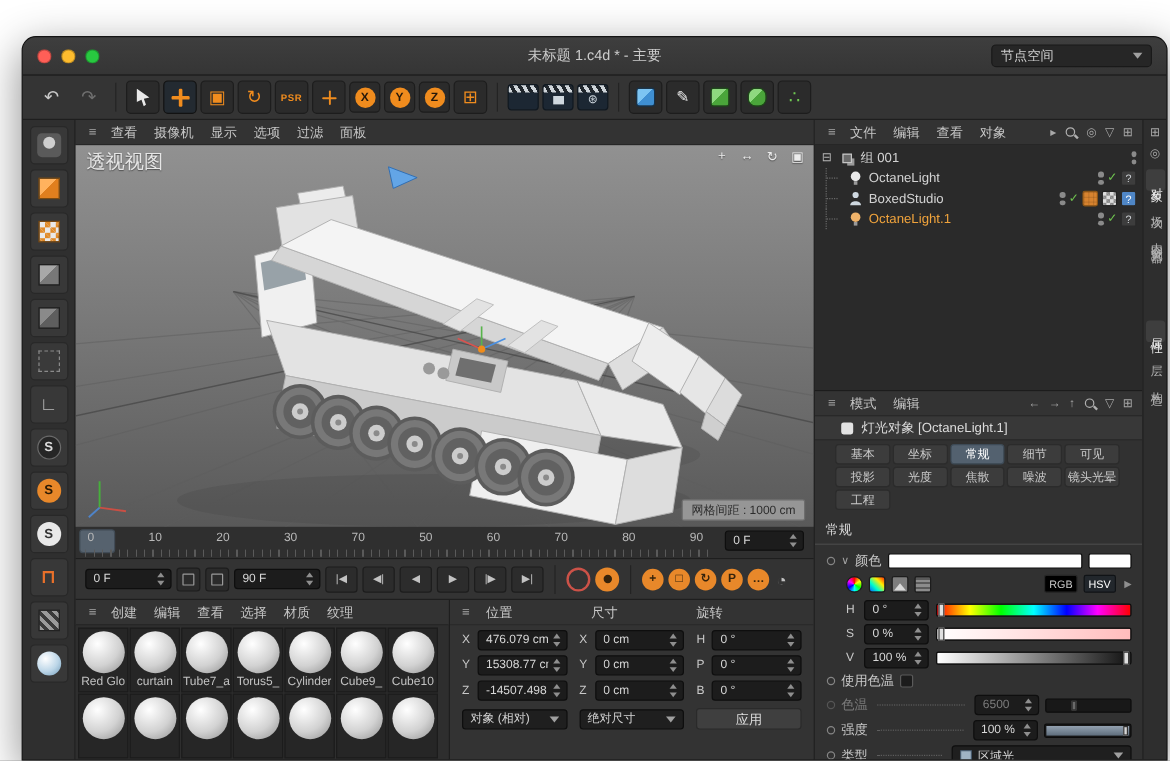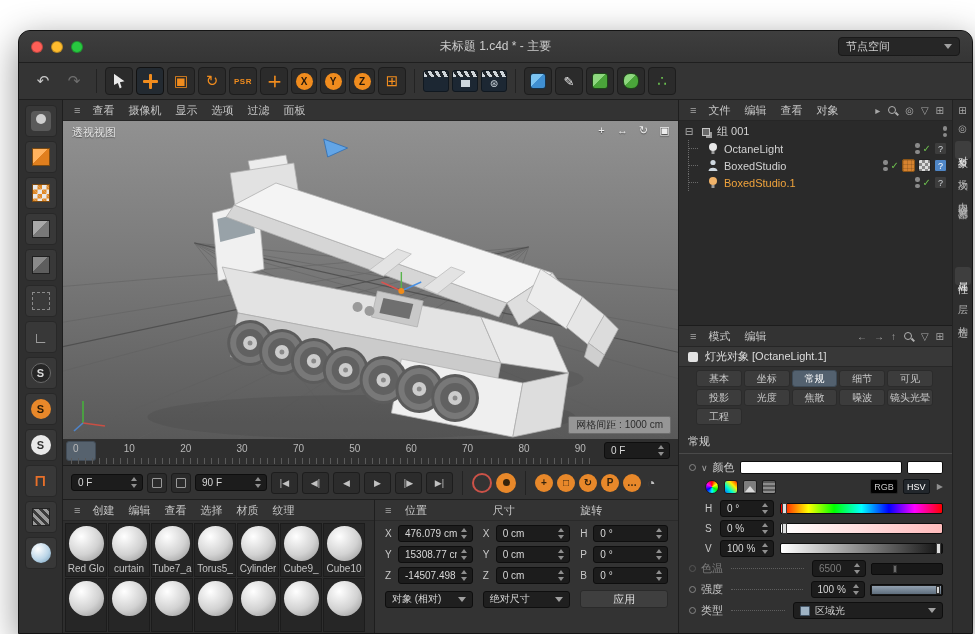--- a/index.html
+++ b/index.html
@@ -6,21 +6,21 @@
 html,body{width:975px;height:634px;overflow:hidden}
 body{background:#ffffff;font-family:"Liberation Sans","DejaVu Sans",sans-serif;position:relative}
 .win{position:absolute;left:18px;top:30px;width:955px;bottom:0;background:#2b2b2b;border:1px solid #141414;border-radius:12px 12px 0 0;overflow:hidden;display:flex;flex-direction:column;box-shadow:0 10px 36px rgba(0,0,0,.45)}
 
 .tbar{height:32px;min-height:32px;background:linear-gradient(#3e3e3e,#353535);border-bottom:1px solid #1f1f1f;display:flex;align-items:center;padding:0 12px;position:relative}
 .lights{display:flex;gap:8px;z-index:2}
 .light{width:12px;height:12px;border-radius:50%;border:1px solid rgba(0,0,0,.25)}
 .lr{background:#ff5f57}.ly{background:#febc2e}.lg{background:#28c840}
 .wtitle{position:absolute;left:50%;transform:translateX(-50%);color:#cccccc;font-size:12px;white-space:nowrap}
 .selects{margin-left:auto;display:flex;gap:18px;z-index:2}
-.sel{width:122px;height:19px;background:#262626;border:1px solid #191919;border-radius:4px;display:flex;align-items:center;justify-content:space-between;padding:0 7px;color:#cfcfcf;font-size:11px}
+.sel{width:134px;height:19px;background:#262626;border:1px solid #191919;border-radius:4px;display:flex;align-items:center;justify-content:space-between;padding:0 7px;color:#cfcfcf;font-size:11px}
 .car{border-left:4px solid transparent;border-right:4px solid transparent;border-top:5px solid #a0a0a0}
 
 .toolrow{height:37px;min-height:37px;background:#343434;border-bottom:1px solid #1e1e1e;display:flex;align-items:center;padding:0 10px;gap:3px}
 .tl{height:28px;min-width:28px;border-radius:4px;display:flex;align-items:center;justify-content:center;color:#c9c9c9;font-size:15px;position:relative}
 .tl.bx{background:#2b2b2b;border:1px solid #1d1d1d}
 .tl.act{background:#232a31;border-color:#121212}
 .tl.dim{color:#6f6f6f}
 .or{color:#f08c1e}
 .grn{color:#6fca52}
 .penc{color:#ececec;font-size:13px}
@@ -64,21 +64,21 @@
 .pmenu{height:21px;min-height:21px;background:#333333;border-bottom:1px solid #262626;display:flex;align-items:center;padding:0 6px;color:#c6c6c6;font-size:11px}
 .pmenu .mi{padding:0 7px;white-space:nowrap}
 .pmenu .bi{padding:0 5px;color:#a8a8a8;font-size:11px}
 .mright{margin-left:auto;display:flex;align-items:center;gap:7px;padding-right:2px;color:#a8a8a8;font-size:10px}
 .isearch{position:relative;width:11px;height:11px;display:inline-block}
 .isearch::before{content:"";position:absolute;left:1px;top:1px;width:6px;height:6px;border:1.4px solid #b0b0b0;border-radius:50%}
 .isearch::after{content:"";position:absolute;left:8px;top:8.5px;width:4px;height:1.6px;background:#b0b0b0;transform:rotate(45deg)}
 
 .vp{height:318px;min-height:318px;position:relative;overflow:hidden;background:linear-gradient(#919191,#7b7b7b 42%,#595959);cursor:crosshair}
 .vpsvg{position:absolute;inset:0;width:100%;height:100%}
-.vplabel{position:absolute;top:4px;left:9px;color:#e6e6e6;font-size:11px;text-shadow:0 1px 1px rgba(0,0,0,.45)}
+.vplabel{position:absolute;top:4px;left:9px;color:#e6e6e6;font-size:16px;text-shadow:0 1px 1px rgba(0,0,0,.45)}
 .vpcorner{position:absolute;top:3px;right:7px;display:flex;gap:8px}
 .vpcorner span{color:#ececec;font-size:11px;text-shadow:0 1px 1px rgba(0,0,0,.45);width:13px;text-align:center}
 .gridbadge{position:absolute;right:7px;bottom:5px;background:#969696;border:1px solid #6d6d6d;color:#2c2c2c;font-size:10px;padding:1px 7px;border-radius:2px}
 .axesov{position:absolute;left:8px;bottom:6px}
 
 .ruler{height:27px;min-height:27px;background:#2f2f2f;border-bottom:1px solid #1e1e1e;display:flex;align-items:stretch}
 .rticks{flex:1;position:relative;display:flex;justify-content:space-between;align-items:flex-start;padding:4px 14px 0 10px;color:#b9b9b9;font-size:10px}
 .rticks::after{content:"";position:absolute;left:8px;right:8px;bottom:1px;height:6px;background:repeating-linear-gradient(90deg,#5a5a5a 0 1px,transparent 1px 7px)}
 .rmarker{position:absolute;left:3px;top:2px;width:30px;height:20px;background:#5d6b79;border:1px solid #45515d;border-radius:3px;opacity:.85}
 .rticks span{position:relative;z-index:1}
@@ -134,21 +134,21 @@
 .orow-r{margin-left:auto;display:flex;align-items:center;gap:3px}
 .dots2{display:flex;flex-direction:column;gap:2px}
 .dots2 i{width:4.5px;height:4.5px;border-radius:50%;background:#8a8a8a}
 .chk{color:#6ec14f;font-size:10px;font-weight:bold}
 .tagq{width:13px;height:13px;background:#3d3d3d;border:1px solid #2a2a2a;color:#d0d4d8;font-size:9px;display:flex;align-items:center;justify-content:center;border-radius:2px;flex:none}
 .tagq.bl{background:#4f86c6;color:#fff}
 .tagor{width:13px;height:13px;border-radius:2px;background:#d7832f;border:1px solid #8a5416;flex:none;background-image:linear-gradient(#00000022 1px,transparent 1px),linear-gradient(90deg,#00000022 1px,transparent 1px);background-size:4px 4px}
 .tagck{width:13px;height:13px;border-radius:2px;border:1px solid #222;flex:none;background-image:linear-gradient(45deg,#888 25%,transparent 25%,transparent 75%,#888 75%),linear-gradient(45deg,#888 25%,#ddd 25%,#ddd 75%,#888 75%);background-size:6px 6px;background-position:0 0,3px 3px}
 
 .am{flex:1;display:flex;flex-direction:column;min-height:0;overflow:hidden}
-.amtitle{height:20px;min-height:20px;display:flex;align-items:center;gap:7px;padding:0 9px;color:#dcdcdc;font-size:11px;background:#383838;border-bottom:1px solid #272727}
+.amtitle{height:20px;min-height:20px;display:flex;align-items:center;gap:7px;padding:0 22px;color:#dcdcdc;font-size:11px;background:#383838;border-bottom:1px solid #272727}
 .lic{width:10px;height:10px;background:#e3e3e3;border-radius:2px;flex:none}
 .tabs{display:flex;flex-wrap:wrap;gap:2px;padding:3px 17px 2px}
 .tab{flex:0 0 calc(20% - 2px);height:17px;background:#3c3c3c;border:1px solid #2b2b2b;border-radius:3px;color:#c9c9c9;font-size:10px;display:flex;align-items:center;justify-content:center;white-space:nowrap;overflow:hidden}
 .tab.act{background:#53616f;border-color:#3d4a56;color:#ffffff}
 .sect{padding:7px 9px 4px;color:#d8d8d8;font-size:11px;border-bottom:1px solid #4a4a4a;margin-bottom:4px}
 .prow{display:flex;align-items:center;gap:5px;padding:2px 9px 2px 10px;font-size:11px;color:#c9c9c9}
 .adot{width:7px;height:7px;border:1.2px solid #858585;border-radius:50%;flex:none}
 .adot.dim{border-color:#555}
 .expv{color:#a5a5a5;font-size:9px}
 .dotfill{flex:1;border-bottom:1px dotted #5e5e5e;height:1px;margin:0 3px;min-width:6px}
@@ -690,21 +690,21 @@
             </span>
           </div>
           <div class="trow">
             <span class="stub"></span>
             <span class="oi">
               <svg width="12" height="13">
                   <circle cx="6" cy="5" r="4" fill="#f0b36a"></circle>
                   <rect x="4.5" y="9" width="3" height="3" fill="#9a9a9a"></rect>
                 </svg>
             </span>
-            <span class="oname seln">BoxedStudio.1</span>
+            <span class="oname seln">OctaneLight.1</span>
             <span class="orow-r">
               <span class="dots2">
                   <i></i>
                   <i></i>
                 </span>
               <span class="chk">✓</span>
               <span class="tagq">?</span>
             </span>
           </div>
         </div>
@@ -782,20 +782,25 @@
         </div>
         <div class="hrow">
           <span class="hl">V</span>
           <div class="fld hfld">
               <span class="fv">100 %</span>
               <span class="spin"></span>
             </div>
           <div class="bar v">
               <i></i>
             </div>
+        </div>
+        <div class="prow">
+          <span class="adot"></span>
+          <span>使用色温</span>
+          <span class="cb"></span>
         </div>
         <div class="prow">
           <span class="adot dim"></span>
           <span class="dimtx">色温</span>
           <span class="dotfill"></span>
           <div class="fld hfld dimtx">
               <span class="fv dimtx">6500</span>
               <span class="spin"></span>
             </div>
           <div class="trk dis" style="flex:0 0 72px">

